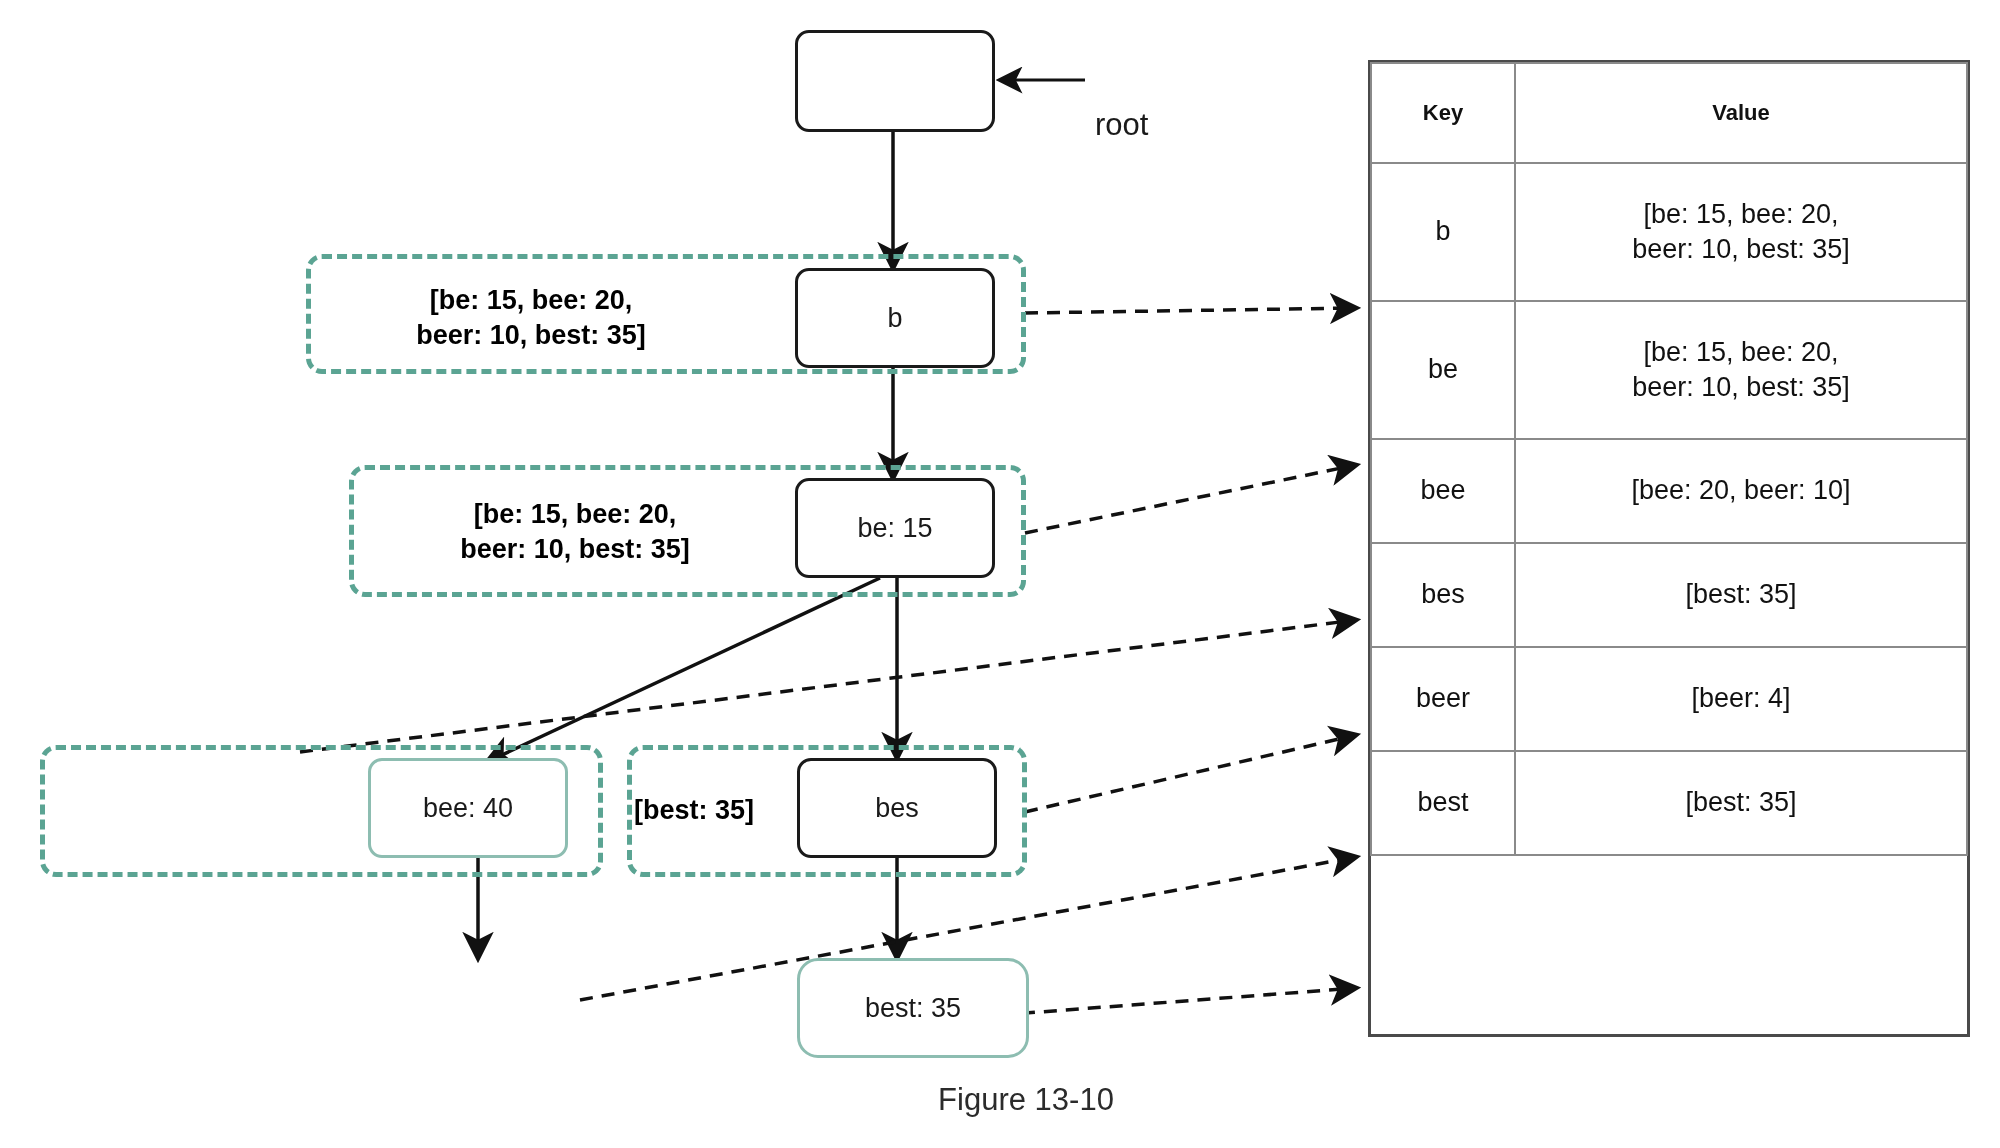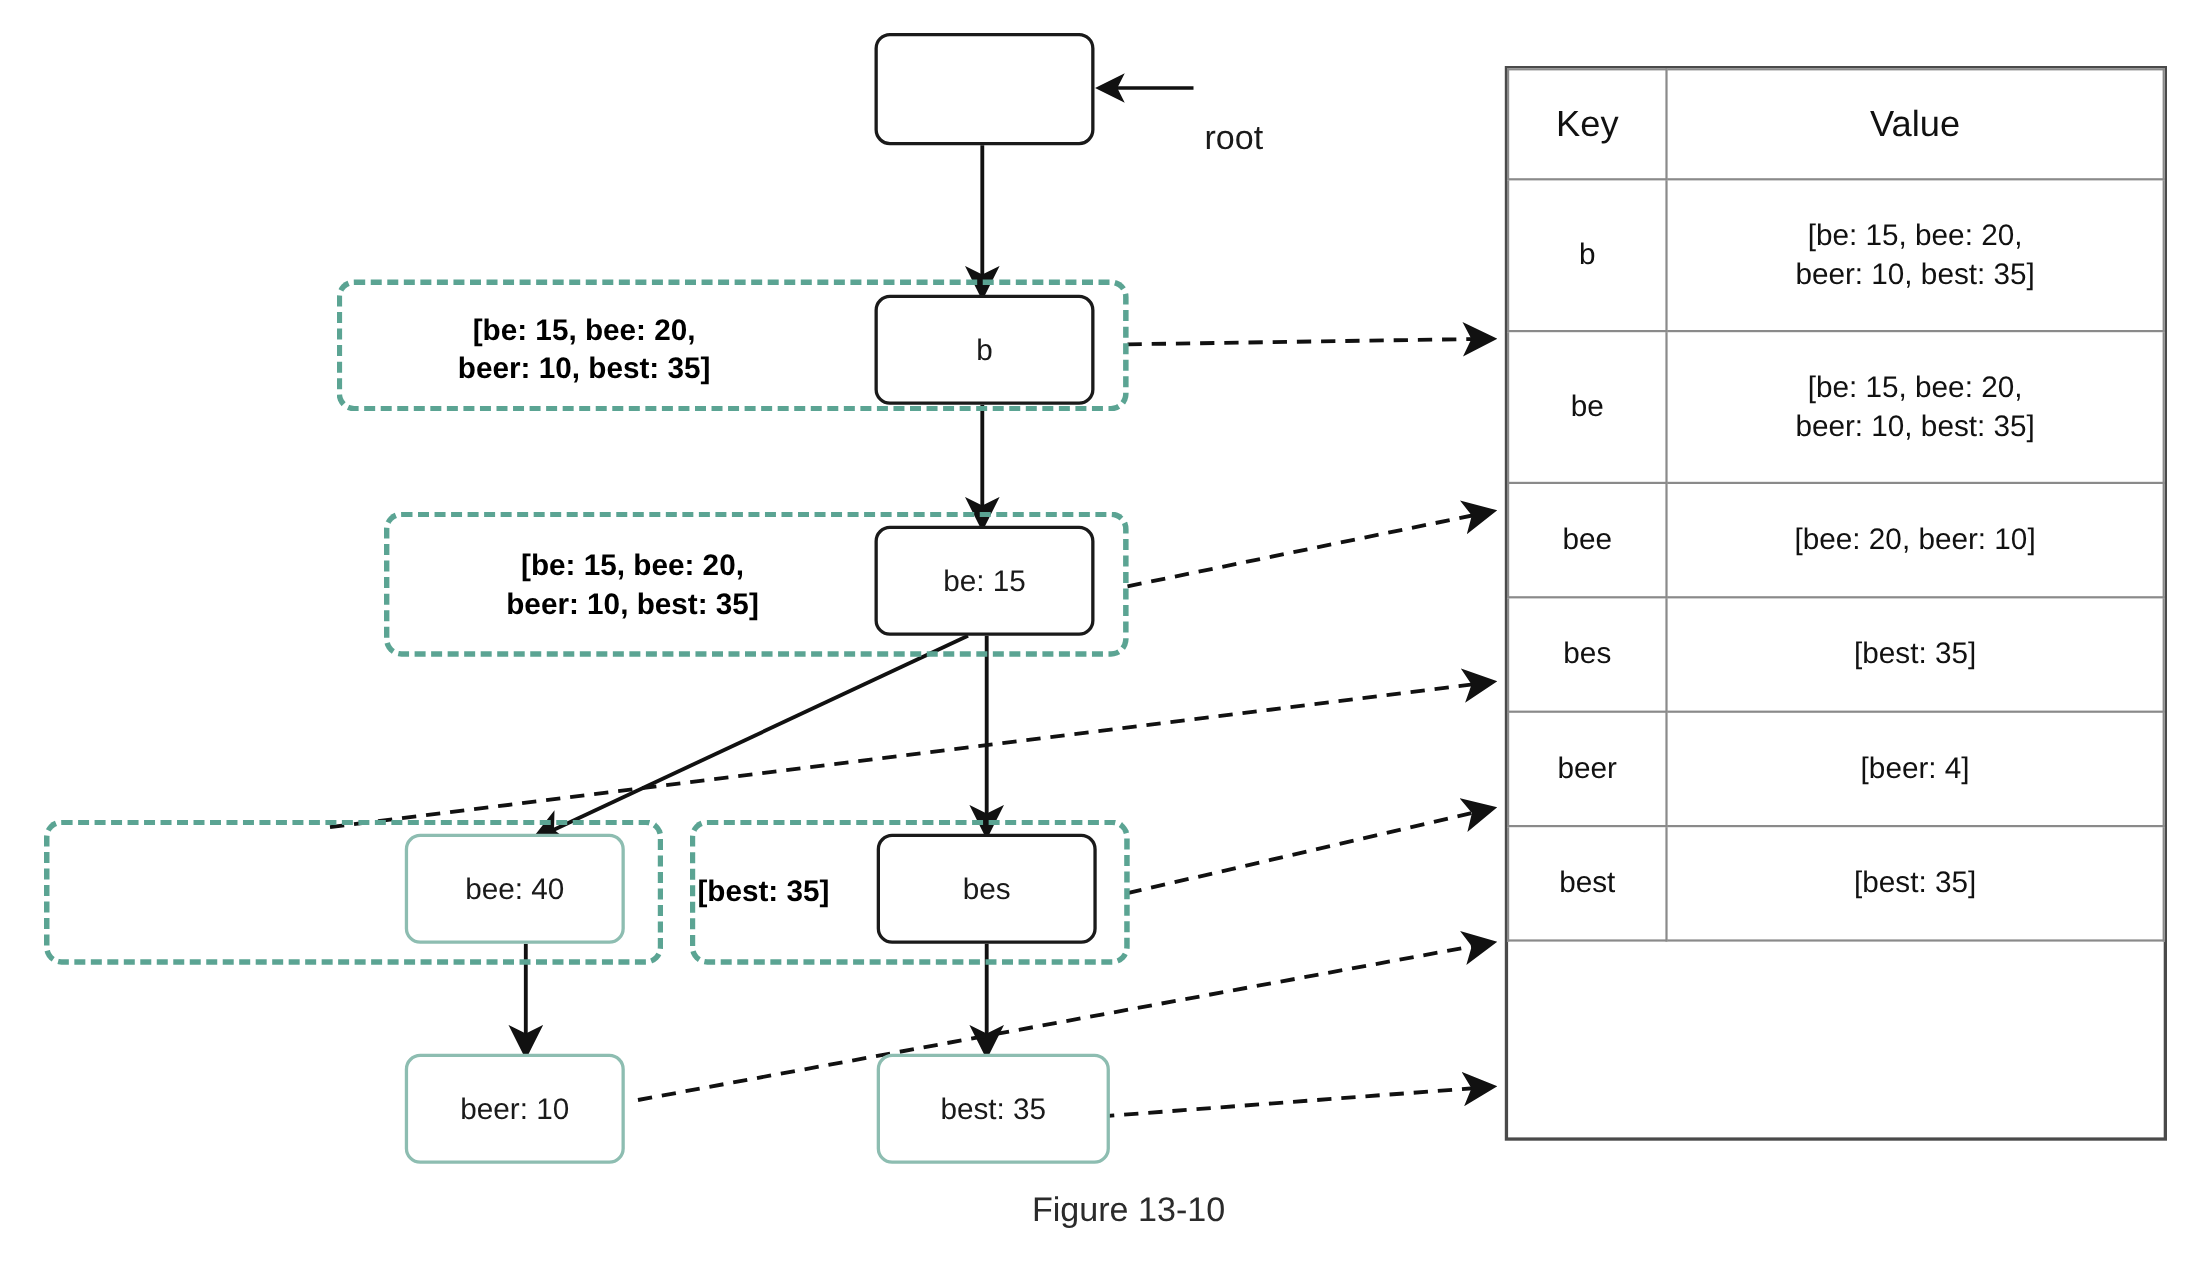--- a/index.html
+++ b/index.html
@@ -82,22 +82,22 @@
   .kv-table th, .kv-table td {
     border: 2px solid #8a8a8a;
     text-align: center;
     vertical-align: middle;
     color: #111111;
     font-size: 27px;
     font-weight: normal;
     line-height: 1.3;
   }
   .kv-table th {
-    font-weight: normal;
-    font-size: 33px;
+    font-weight: bold;
+    font-size: 22px;
     height: 96px;
   }
   .kv-table td { height: 100px; }
   .kv-table td.key-cell { width: 140px; }
   .kv-table tr.tall td { height: 134px; }
   .kv-table .vline { white-space: pre-line; }
 
   
   .table-frame {
     position: absolute;
@@ -185,25 +185,22 @@
   </div>
 
   <div class="node teal" style="left:368px; top:758px; width:200px; height:100px;">
     <span>bee: 40</span>
   </div>
 
   <div class="node" style="left:797px; top:758px; width:200px; height:100px;">
     <span>bes</span>
   </div>
 
-  <div class="node teal" style="left:368px; top:958px; width:200px; height:100px;">
-    <span>beer: 10</span>
-  </div>
-
-  <div class="node teal" style="left:797px; top:958px; width:212px; height:100px;">
+
+  <div class="node teal" style="left:797px; top:958px; width:232px; height:100px;border-radius:21px;">
     <span>best: 35</span>
   </div>
 
   <div class="root-label" style="left:1095px; top:60px;margin-top:47px;">root</div>
 
   <div class="table-frame"></div>
   <table class="kv-table">
     <thead>
       <tr>
         <th class="key-cell">Key</th>

